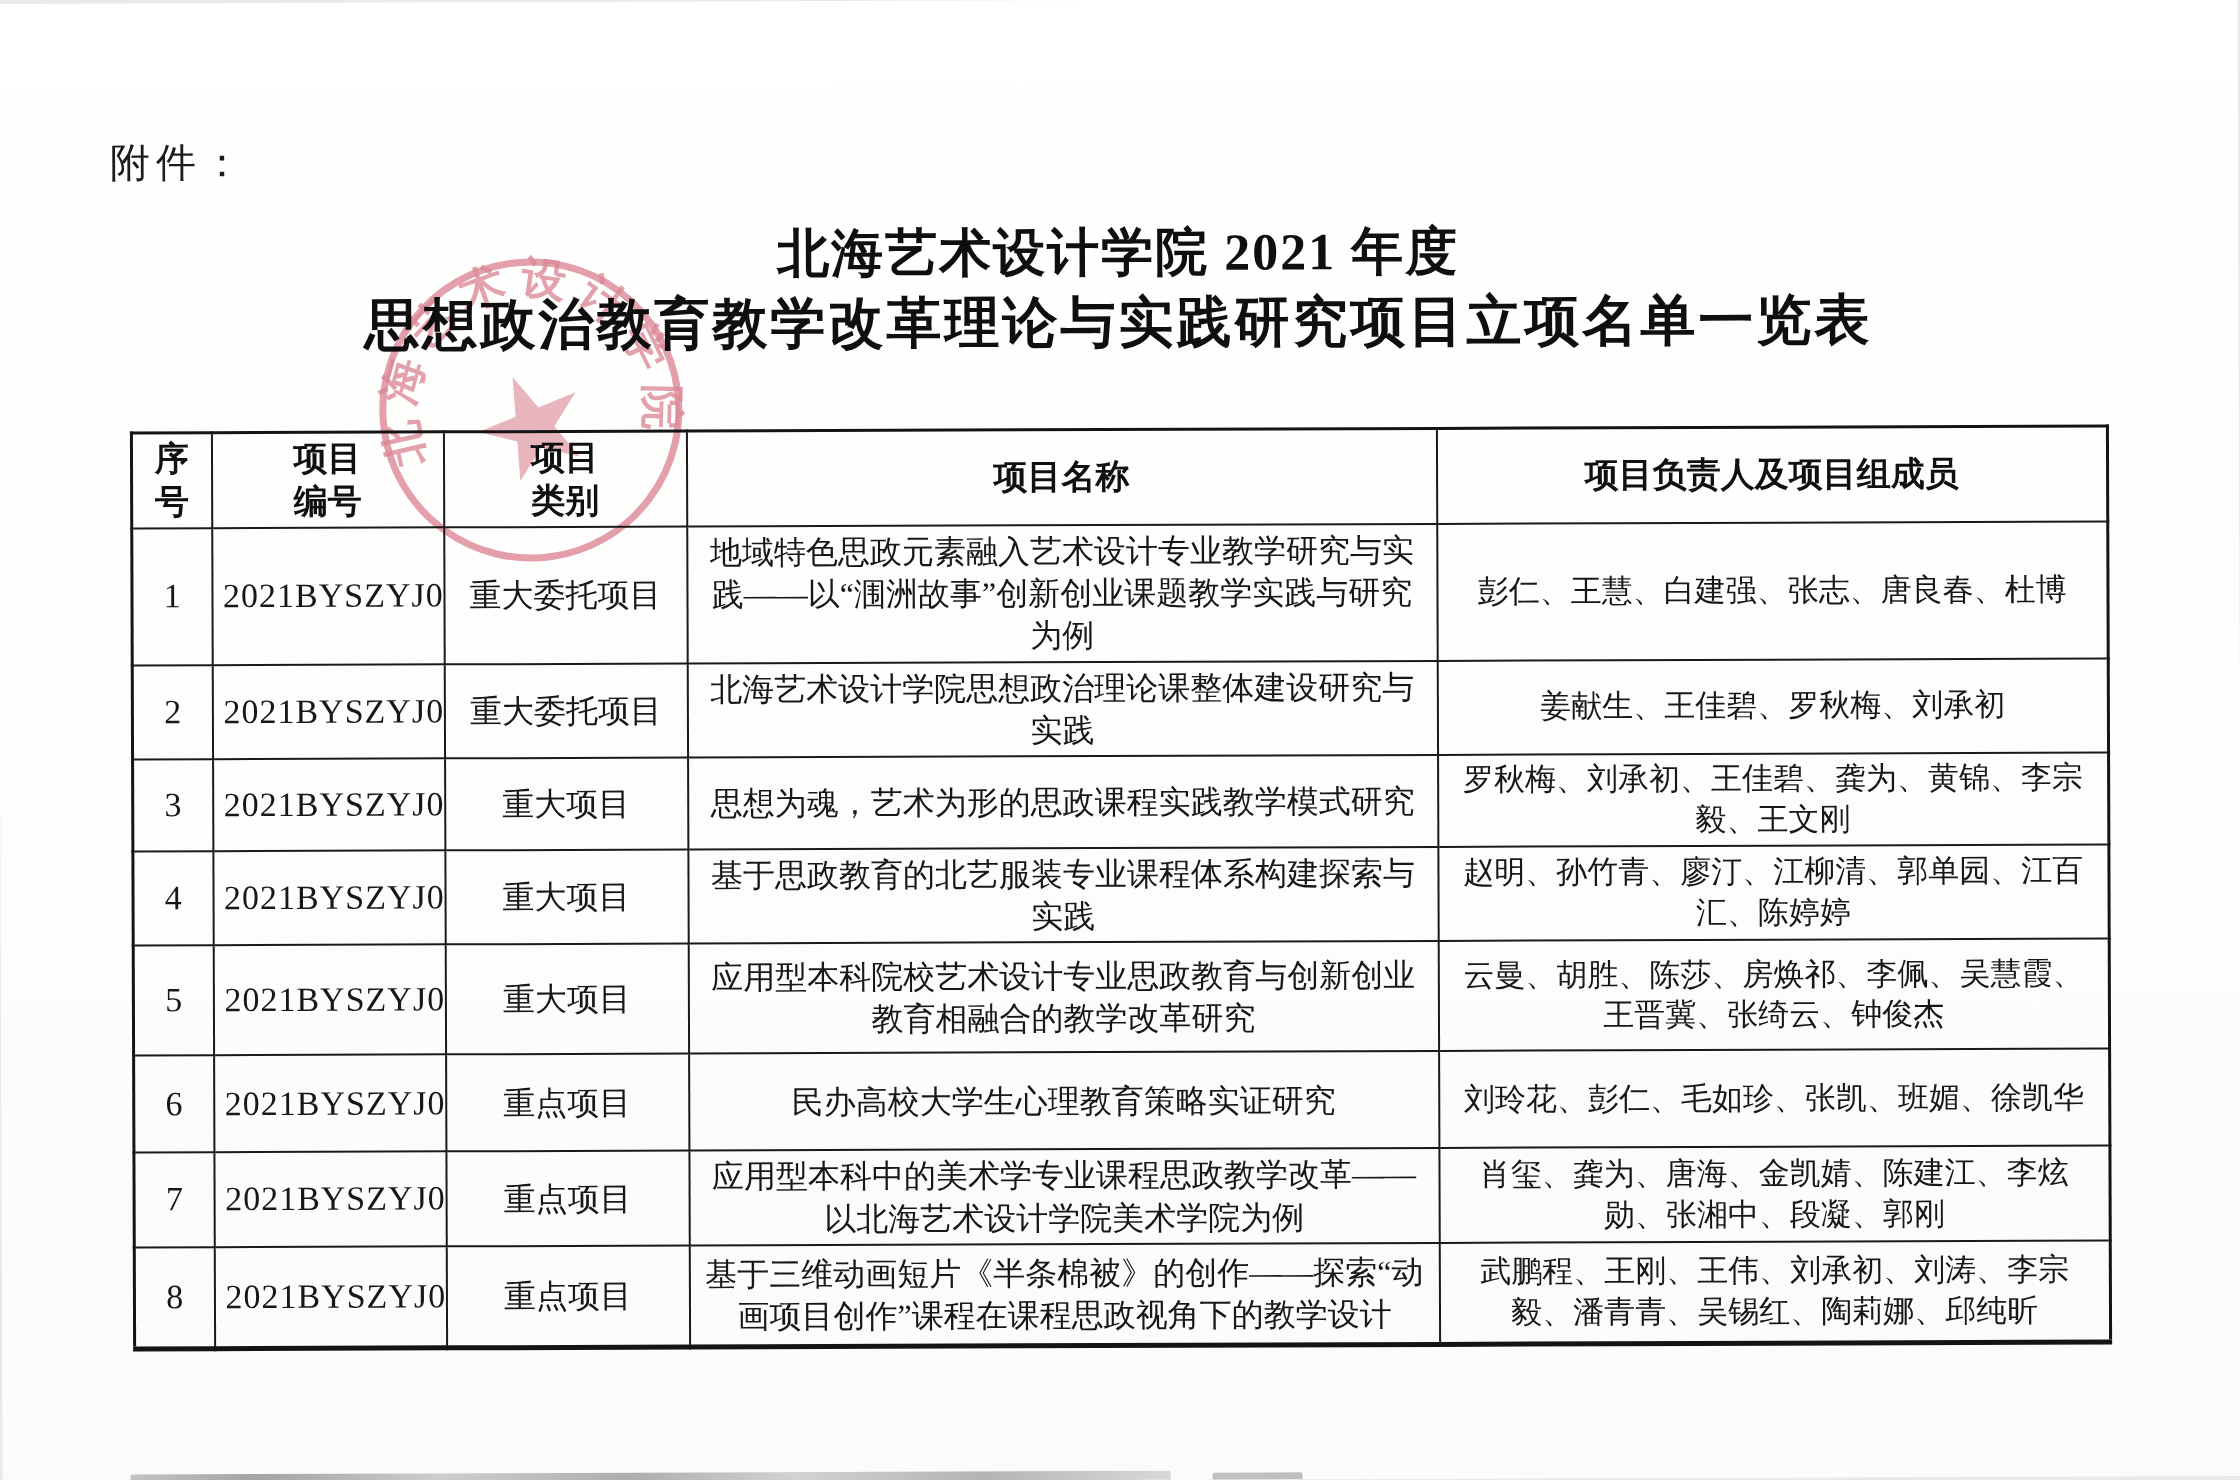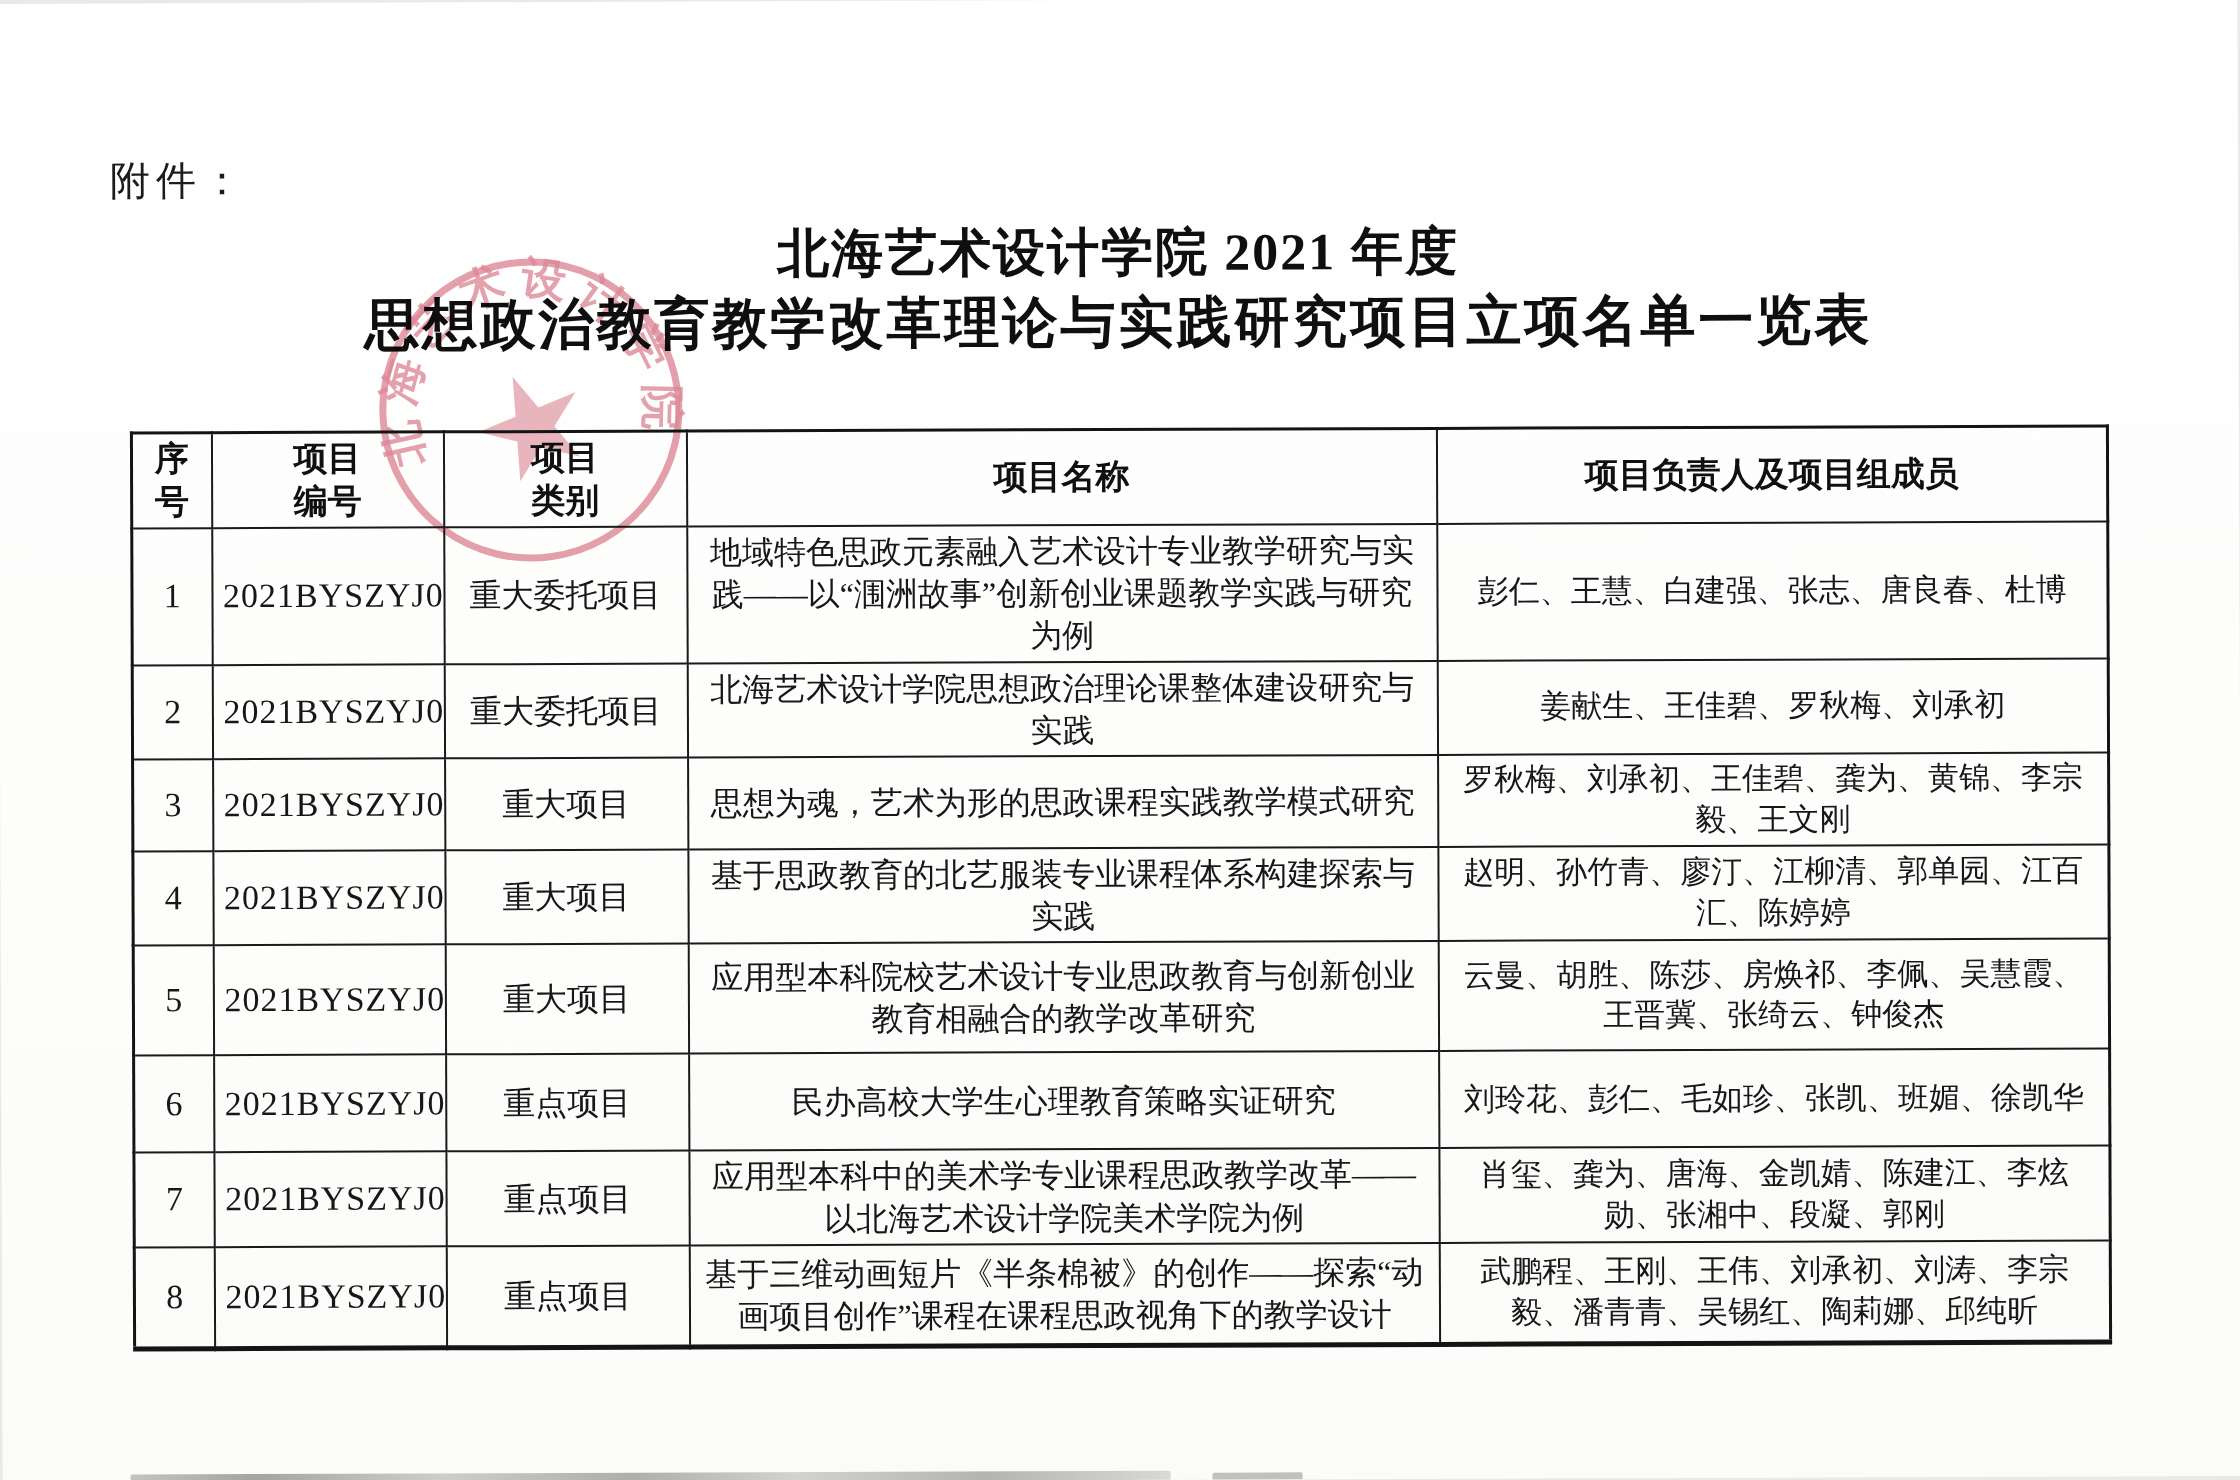--- a/index.html
+++ b/index.html
@@ -6,21 +6,21 @@
   .sheet{
     position:relative;
     width:2240px;height:1480px;
     background:linear-gradient(180deg,#ffffff 0%,#fdfdfc 55%,#fbfbf9 100%);
     overflow:hidden;
     font-family:"Liberation Serif","DejaVu Serif",serif;
     color:#161616;
     transform:rotate(-0.2deg);
   }
   .attachment{
-    position:absolute;left:112px;top:150px;
+    position:absolute;left:112px;top:132px;
     font-size:40px;letter-spacing:6px;color:#1c1c1c;
     font-family:Liberation Sans, sans-serif;
   }
   .title1{
     position:absolute;left:0;top:218px;width:100%;
     text-align:center;font-size:52px;font-weight:bold;color:#0f0f0f;
     letter-spacing:2px;
   }
   .title2{
     position:absolute;left:0;top:286px;width:100%;

